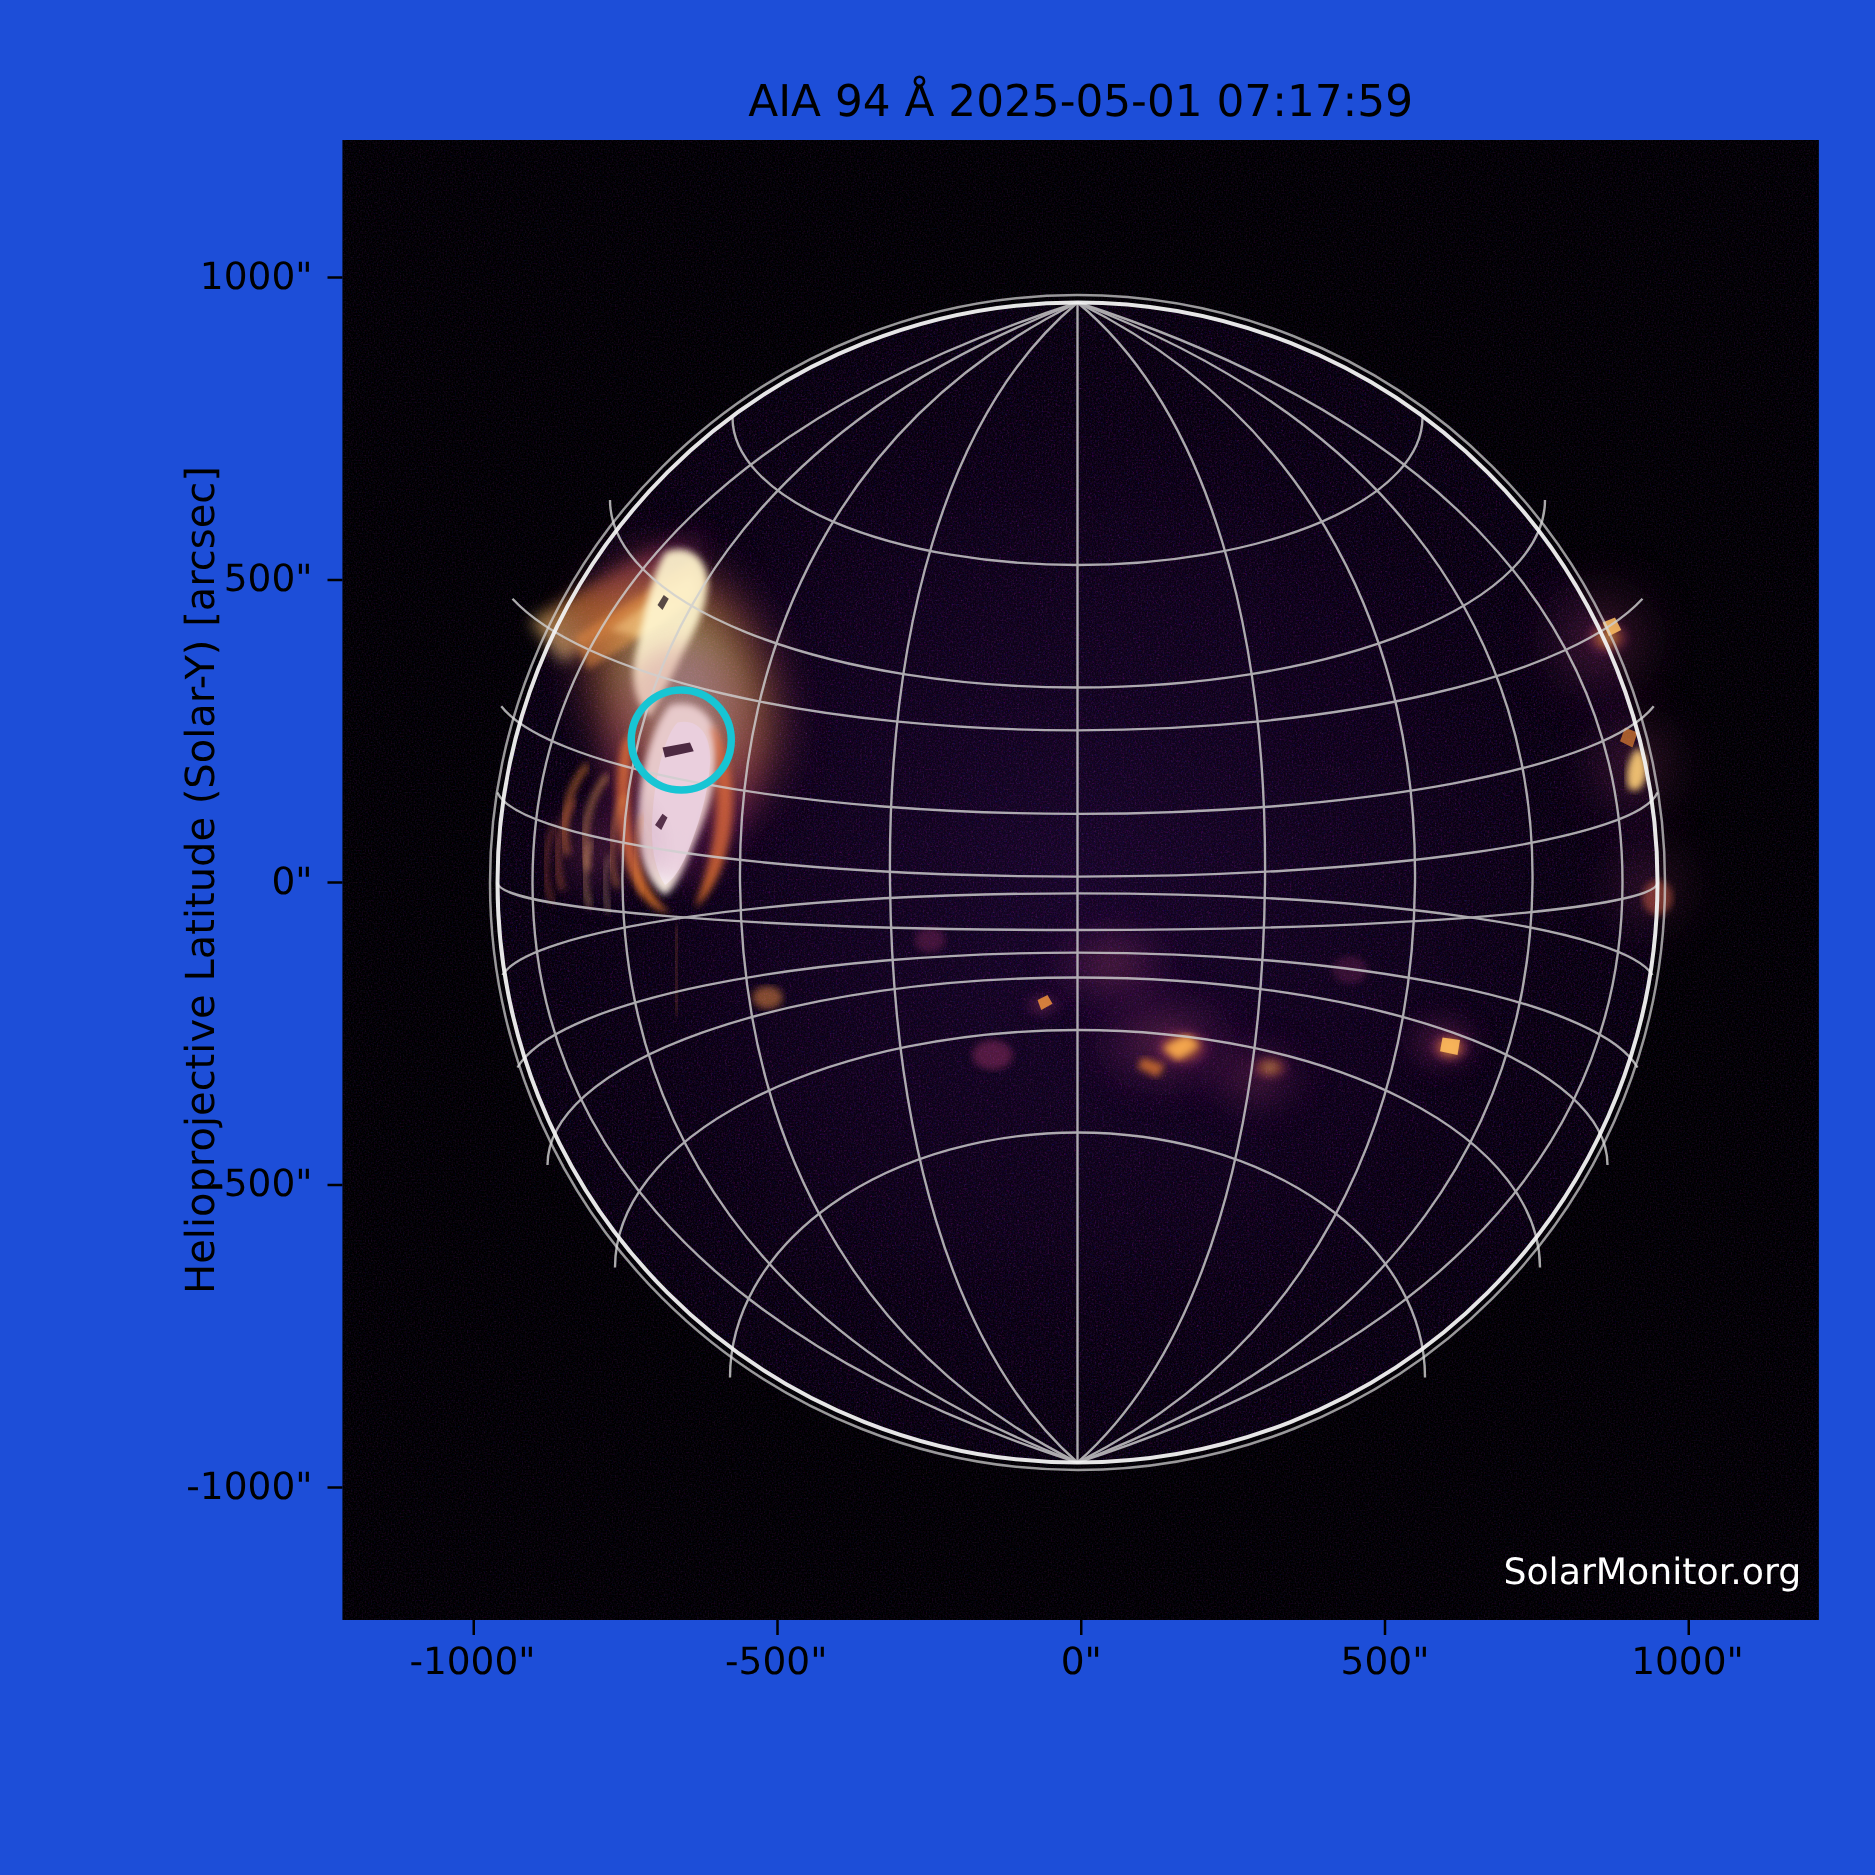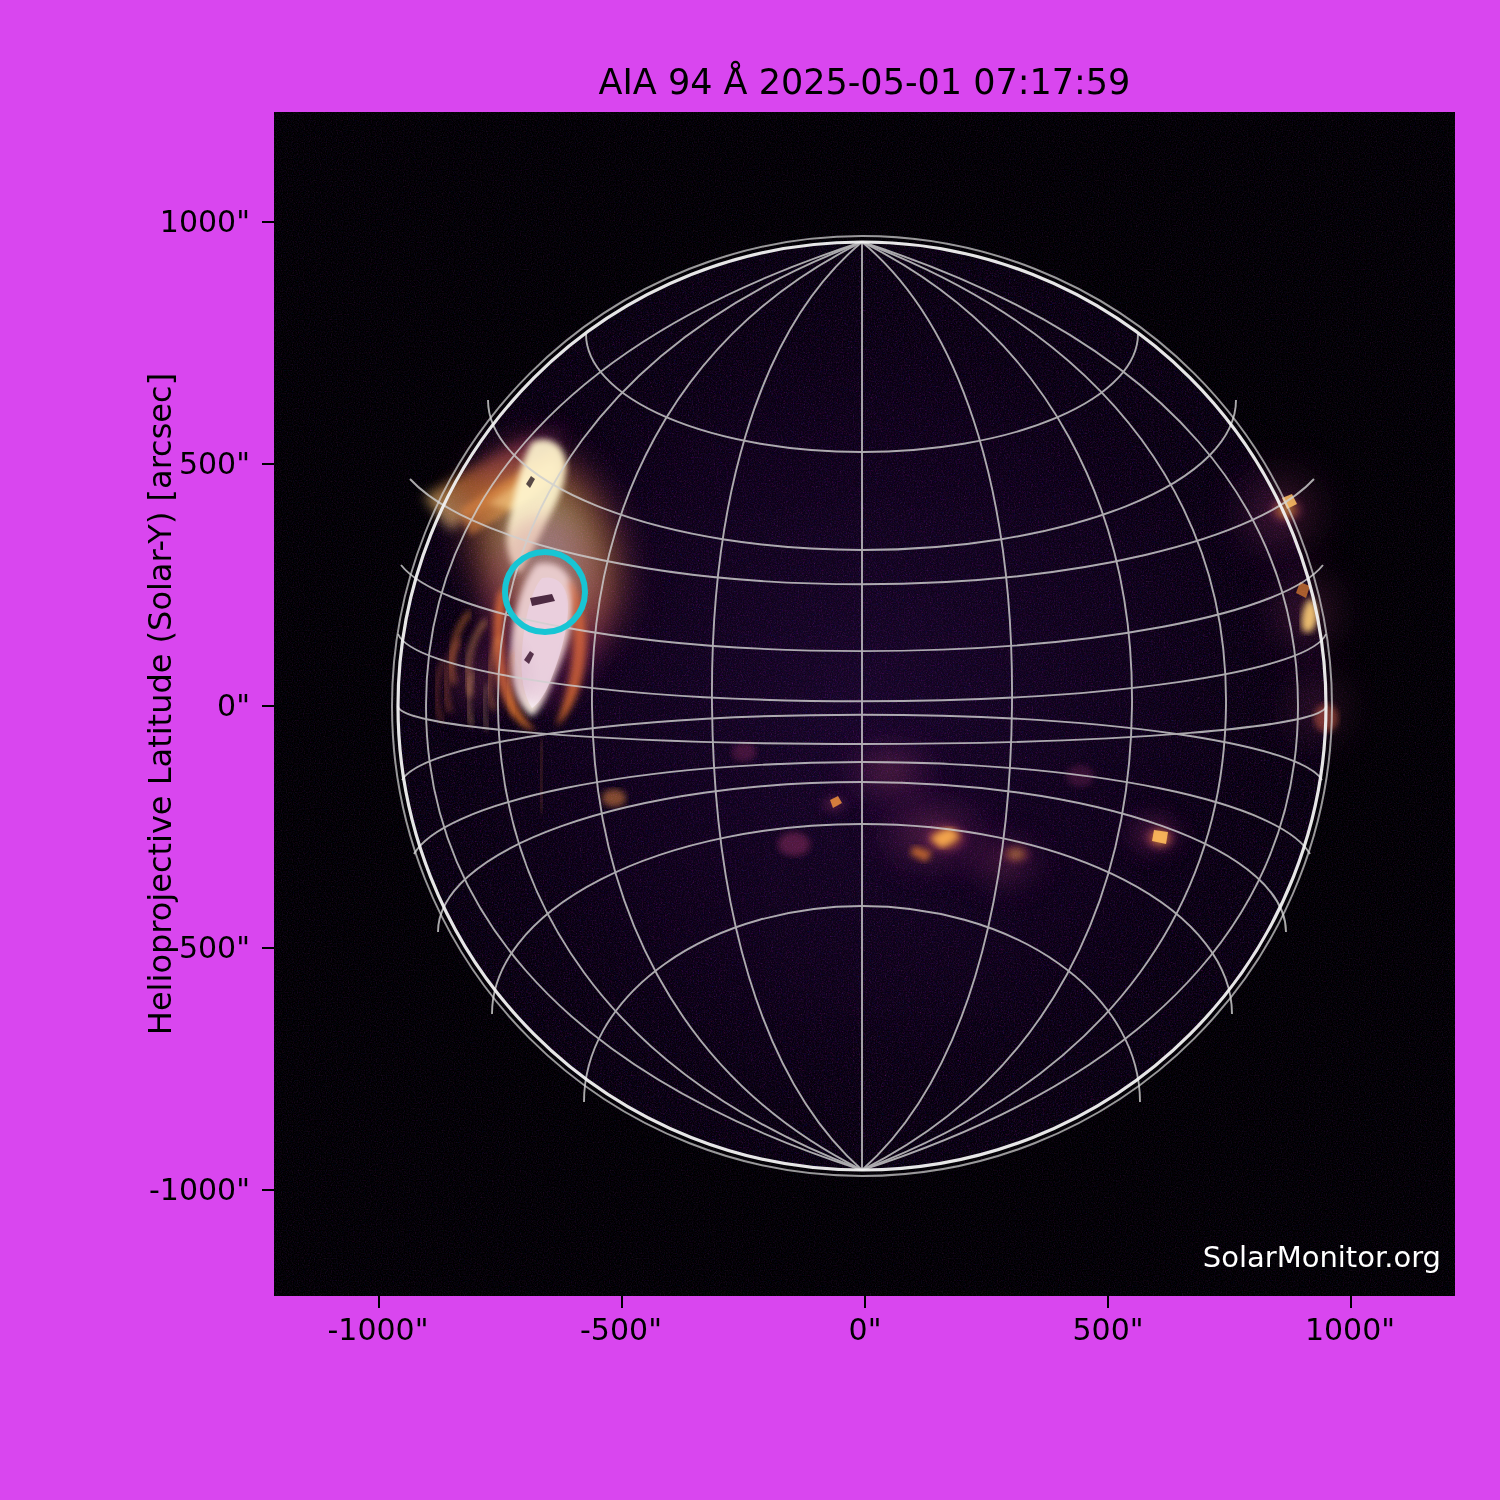--- a/index.html
+++ b/index.html
@@ -14,21 +14,21 @@
     font-family: "DejaVu Sans", sans-serif;
     overflow: hidden;
     position: relative;
   }
 
   #figure {
     position: absolute;
     left: 0; top: 0;
     width: 1500px;
     height: 1500px;
-    background: #d946ef;
+    background: #1d4ed8;
   }
 
   
   #plot-title {
     position: absolute;
     left: 274px;
     top: 62px;
     width: 1181px;
     text-align: center;
     font-size: 35px;

